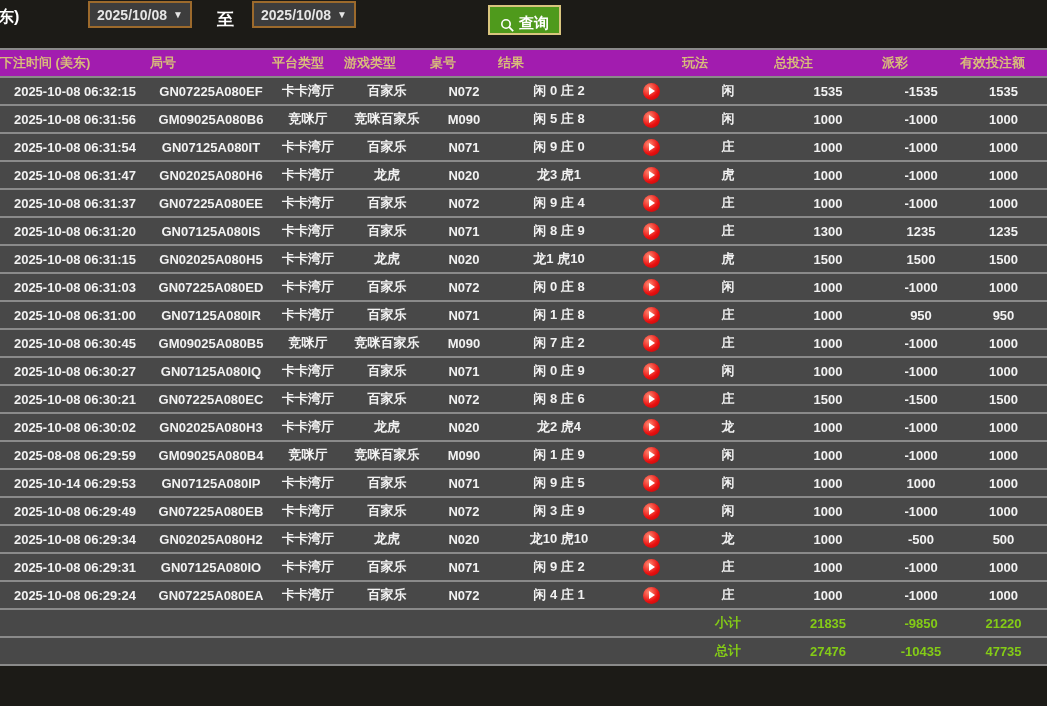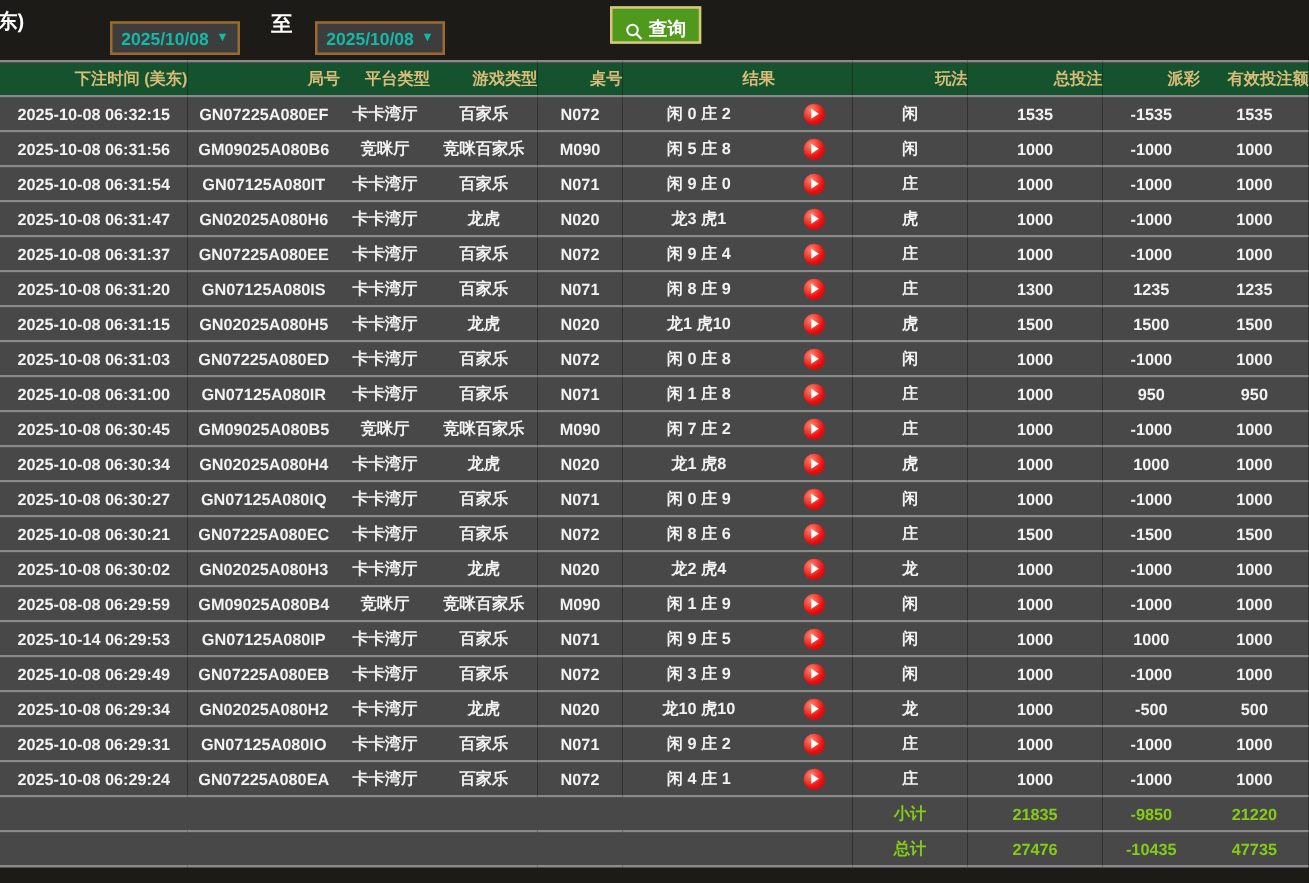--- a/index.html
+++ b/index.html
@@ -9,23 +9,23 @@
     font-family:"Liberation Sans","DejaVu Sans",sans-serif;
     overflow:hidden;
   }
   
   .topbar{position:relative;height:48px;background:#1c1b17;}
   .partial-label{
     position:absolute;left:-2px;top:7px;
     color:#ffffff;font-size:16px;font-weight:bold;
   }
   .date-select{
-    position:absolute;top:17px;width:104px;height:27px;box-sizing:border-box;
+    position:absolute;top:1px;width:104px;height:27px;box-sizing:border-box;
     background:#3d3d3d;border:2px solid #9c6a2c;
-    color:#14b8a6;font-size:14px;font-weight:bold;
+    color:#e5e5e5;font-size:14px;font-weight:bold;
     display:flex;align-items:center;justify-content:center;gap:6px;
     cursor:pointer;
   }
   #date-from{left:88px;}
   #date-to{left:252px;}
   .dd-arrow{font-size:10px;line-height:1;}
   .to-label{
     position:absolute;left:217px;top:8px;
     color:#ffffff;font-size:17px;font-weight:bold;
   }
@@ -36,24 +36,24 @@
     color:#ffffff;font-size:15px;font-weight:bold;
     display:flex;align-items:flex-end;justify-content:center;gap:4px;
     cursor:pointer;
   }
   
   table.records{
     width:1047px;border-collapse:collapse;table-layout:fixed;
     border-bottom:2px solid #8a8a8a;
   }
   .records th{
-    background:#14532d;color:#d8bc7a;
+    background:#a21caf;color:#d8bc7a;
     font-size:13px;font-weight:bold;
     height:26px;border-top:2px solid #8a8a8a;
-    text-align:right;padding:0;overflow:hidden;white-space:nowrap;
+    text-align:left;padding:0;overflow:hidden;white-space:nowrap;
   }
   .records td{
     background:#484848;color:#f2f2f2;
     font-size:13px;font-weight:600;
     height:26px;border-top:2px solid #8a8a8a;
     text-align:center;padding:0;overflow:hidden;white-space:nowrap;
   }
   .records td.num{font-weight:700;}
   .payout-neg{color:#5cd60a;}
   .payout-pos{color:#a50f22;}
@@ -275,35 +275,20 @@
         <td>闲 7 庄 2</td>
         <td><span class="play-btn">
             <span class="play-tri"></span>
           </span></td>
         <td>庄</td>
         <td class="num">1000</td>
         <td class="num payout-neg">-1000</td>
         <td class="num">1000</td>
       </tr>
       <tr>
-        <td>2025-10-08 06:30:34</td>
-        <td>GN02025A080H4</td>
-        <td>卡卡湾厅</td>
-        <td>龙虎</td>
-        <td>N020</td>
-        <td>龙1 虎8</td>
-        <td><span class="play-btn">
-            <span class="play-tri"></span>
-          </span></td>
-        <td>虎</td>
-        <td class="num">1000</td>
-        <td class="num payout-pos">1000</td>
-        <td class="num">1000</td>
-      </tr>
-      <tr>
         <td>2025-10-08 06:30:27</td>
         <td>GN07125A080IQ</td>
         <td>卡卡湾厅</td>
         <td>百家乐</td>
         <td>N071</td>
         <td>闲 0 庄 9</td>
         <td><span class="play-btn">
             <span class="play-tri"></span>
           </span></td>
         <td>闲</td>

